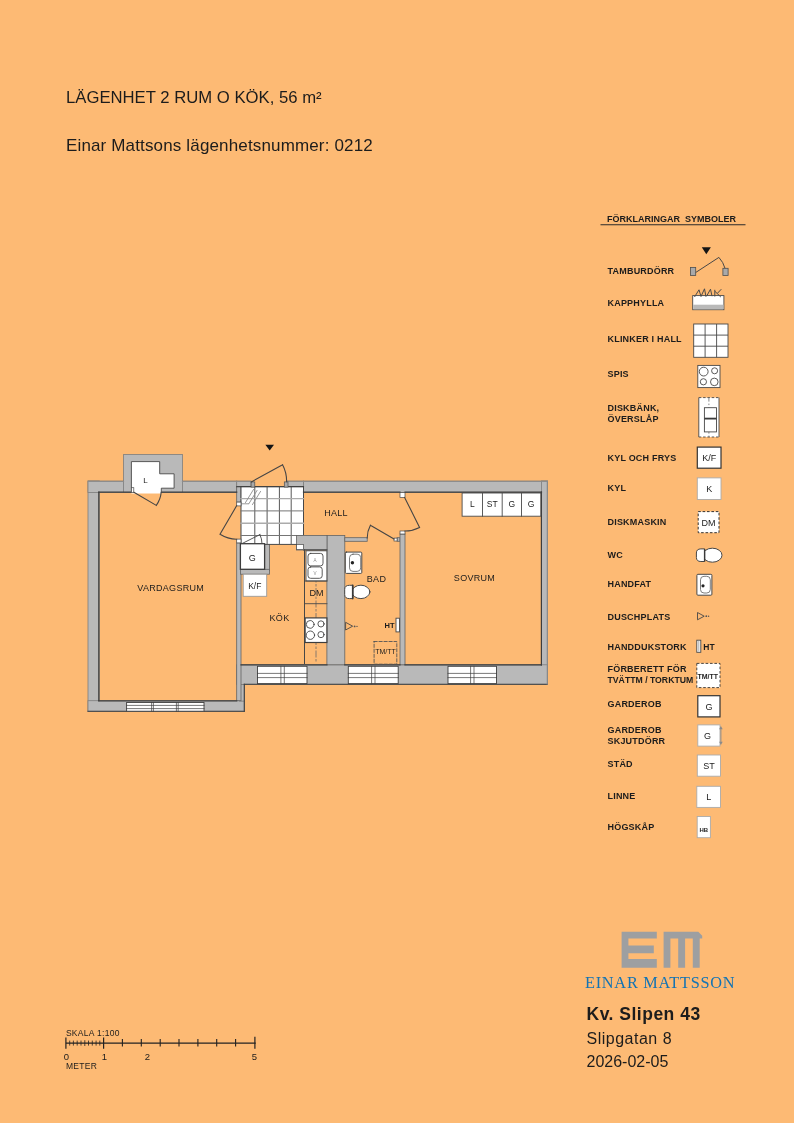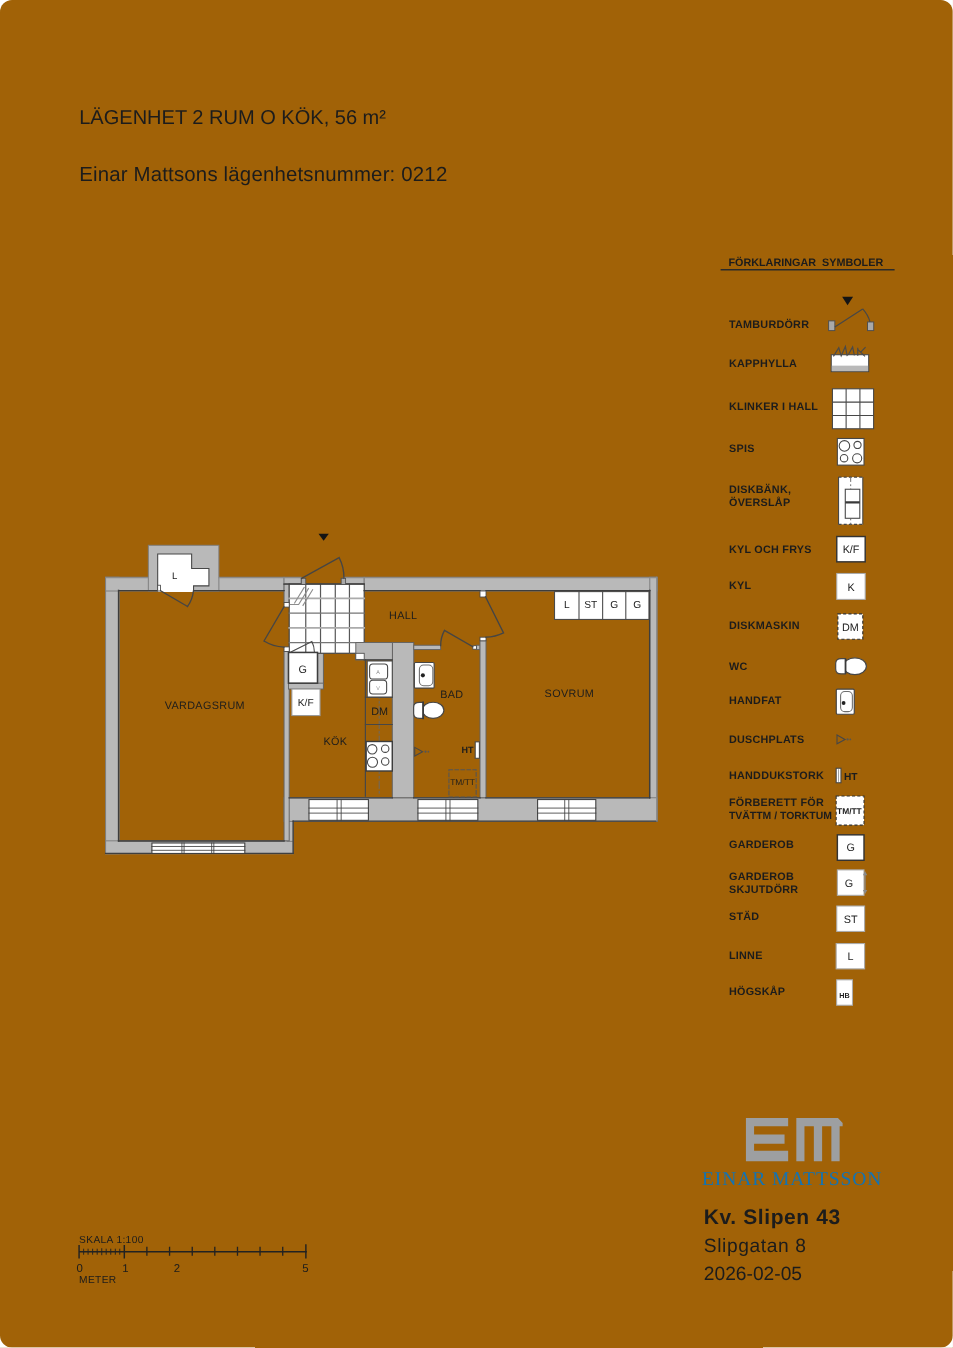--- a/index.html
+++ b/index.html
@@ -1,16 +1,16 @@
 <!DOCTYPE html>
 <html><head>
 <meta charset="utf-8">
 <style>
 html,body{margin:0;padding:0;background:#ffffff;}
-#page{position:relative;width:794px;height:1123px;background:#a16207;font-family:"Liberation Sans",sans-serif;overflow:hidden;border-radius:10px;}
+#page{position:relative;width:794px;height:1123px;background:#fdba74;font-family:"Liberation Sans",sans-serif;overflow:hidden;}
 svg{position:absolute;left:0;top:0;transform:translateZ(0);will-change:transform;}
 svg text{font-family:"Liberation Sans",sans-serif;fill:#1c1c1c;opacity:0.999;}
 </style>
 </head>
 <body>
 <div id="page">
 <svg width="794" height="1123" viewBox="0 0 794 1123">
 
 <text x="66" y="103" font-size="16.7" letter-spacing="0">LÄGENHET 2 RUM O KÖK, 56 m²</text>
 

